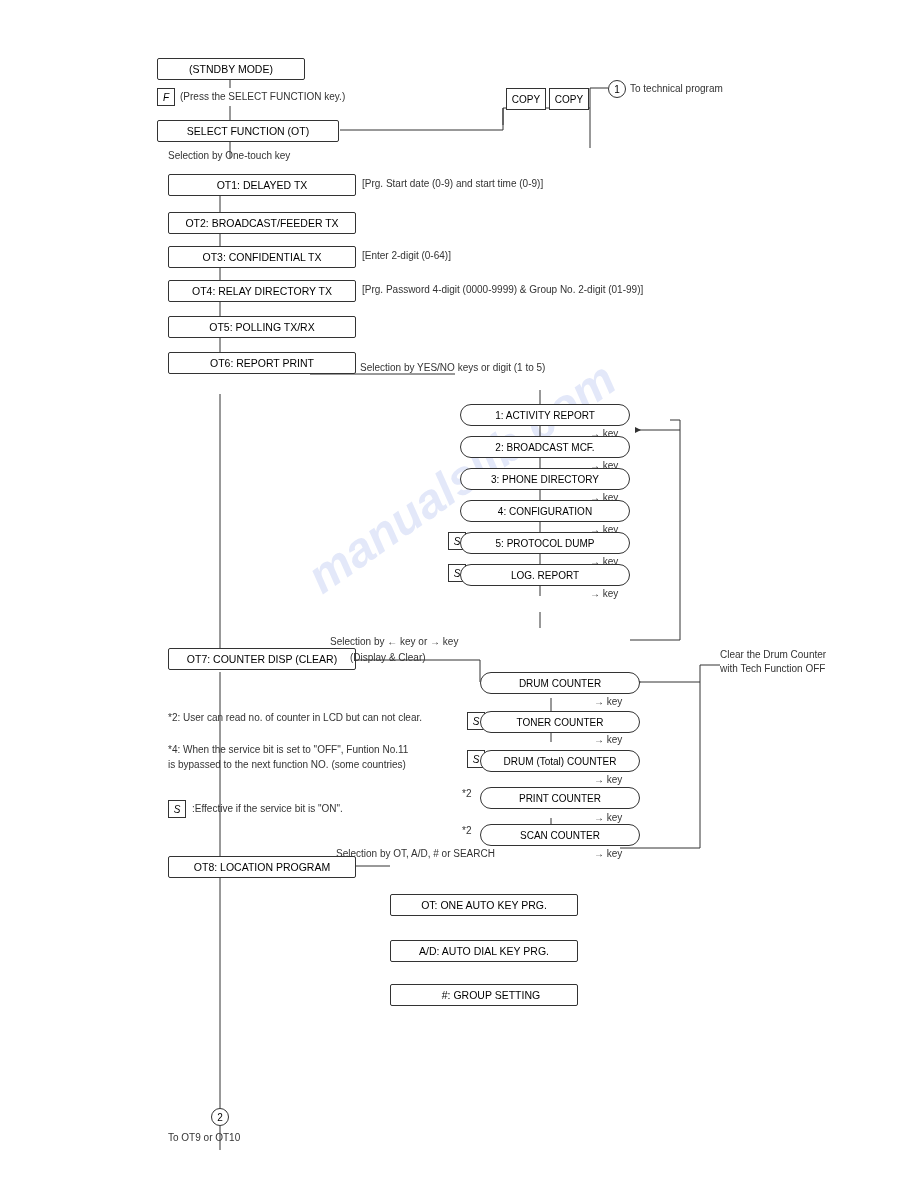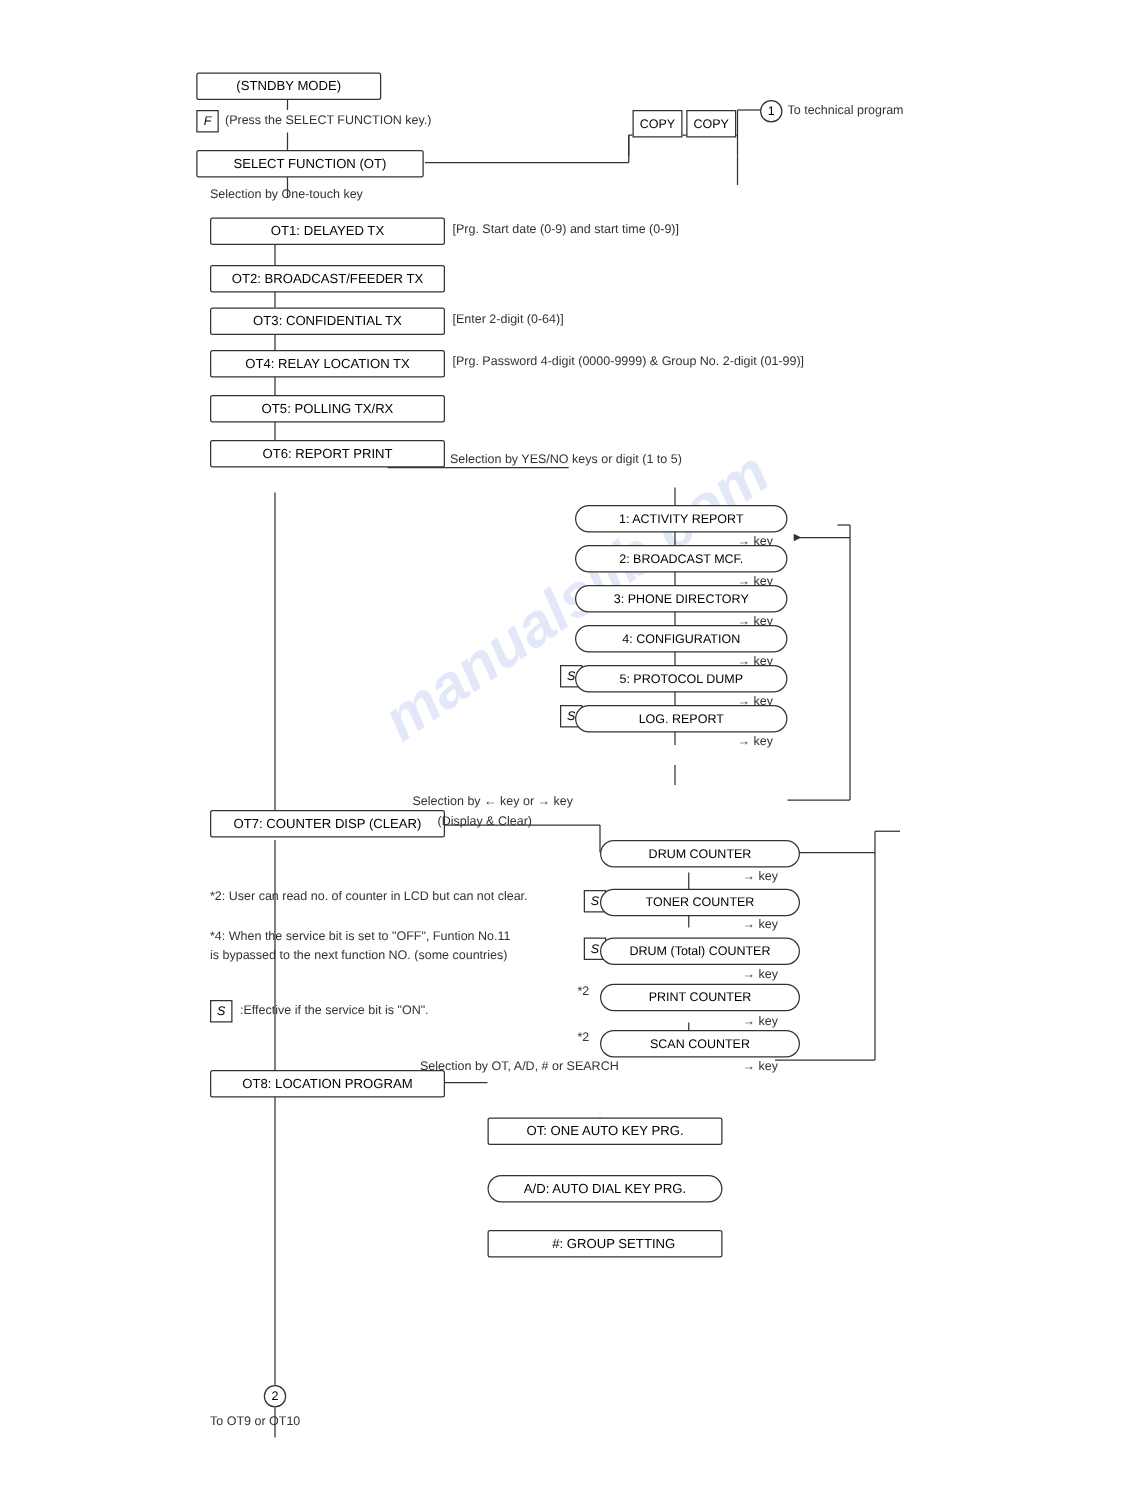--- a/index.html
+++ b/index.html
@@ -223,21 +223,21 @@
   </div>
 
   <div class="box box-sharp" style="left:168px; top:246px; width:188px; height:22px;">
     <span>OT3: CONFIDENTIAL TX</span>
   </div>
   <div class="label-text" style="left:362px; top:250px;">
     <span>[Enter 2-digit (0-64)]</span>
   </div>
 
   <div class="box box-sharp" style="left:168px; top:280px; width:188px; height:22px;">
-    <span>OT4: RELAY LOCATION TX</span>
+    <span>OT4: RELAY DIRECTORY TX</span>
   </div>
   <div class="label-text" style="left:362px; top:284px;">
     <span>[Prg. Password 4-digit (0000-9999) &amp; Group No. 2-digit (01-99)]</span>
   </div>
 
   <div class="box box-sharp" style="left:168px; top:316px; width:188px; height:22px;">
     <span>OT5: POLLING TX/RX</span>
   </div>
 
   <div class="box box-sharp" style="left:168px; top:352px; width:188px; height:22px;">
@@ -302,20 +302,24 @@
     <span>OT7: COUNTER DISP (CLEAR)</span>
   </div>
 
   <div class="label-text" style="left:330px; top:636px;">
     <span>Selection by ← key or → key</span>
   </div>
   <div class="label-text" style="left:350px; top:652px;">
     <span>(Display &amp; Clear)</span>
   </div>
 
+  <div class="label-text" style="left:720px; top:648px; width:160px; white-space:normal; line-height:1.4;">
+    <span style="white-space:pre-line;">Clear the Drum Counter
+with Tech Function OFF</span>
+  </div>
 
   <div class="box box-rounded" style="left:480px; top:672px; width:160px; height:22px; font-size:10px;">
     <span>DRUM COUNTER</span>
   </div>
   <div class="label-text" style="left:594px; top:696px;">
     <span>→ key</span>
   </div>
 
   <div class="small-box" style="left:467px; top:712px;">
     <span>S</span>
@@ -381,21 +385,21 @@
   </div>
 
   <div class="label-text" style="left:336px; top:848px;">
     <span>Selection by OT, A/D, # or SEARCH</span>
   </div>
 
   <div class="box box-sharp" style="left:390px; top:894px; width:188px; height:22px;">
     <span>OT: ONE AUTO KEY PRG.</span>
   </div>
 
-  <div class="box box-sharp" style="left:390px; top:940px; width:188px; height:22px;border-radius:11px;">
+  <div class="box box-sharp" style="left:390px; top:940px; width:188px; height:22px;">
     <span>A/D: AUTO DIAL KEY PRG.</span>
   </div>
 
   <div class="box box-sharp" style="left:390px; top:984px; width:188px; height:22px;padding-left:20px;">
     <span>#: GROUP SETTING</span>
   </div>
 
   <div class="circle-num" style="left:211px; top:1108px;">
     <span>2</span>
   </div>

